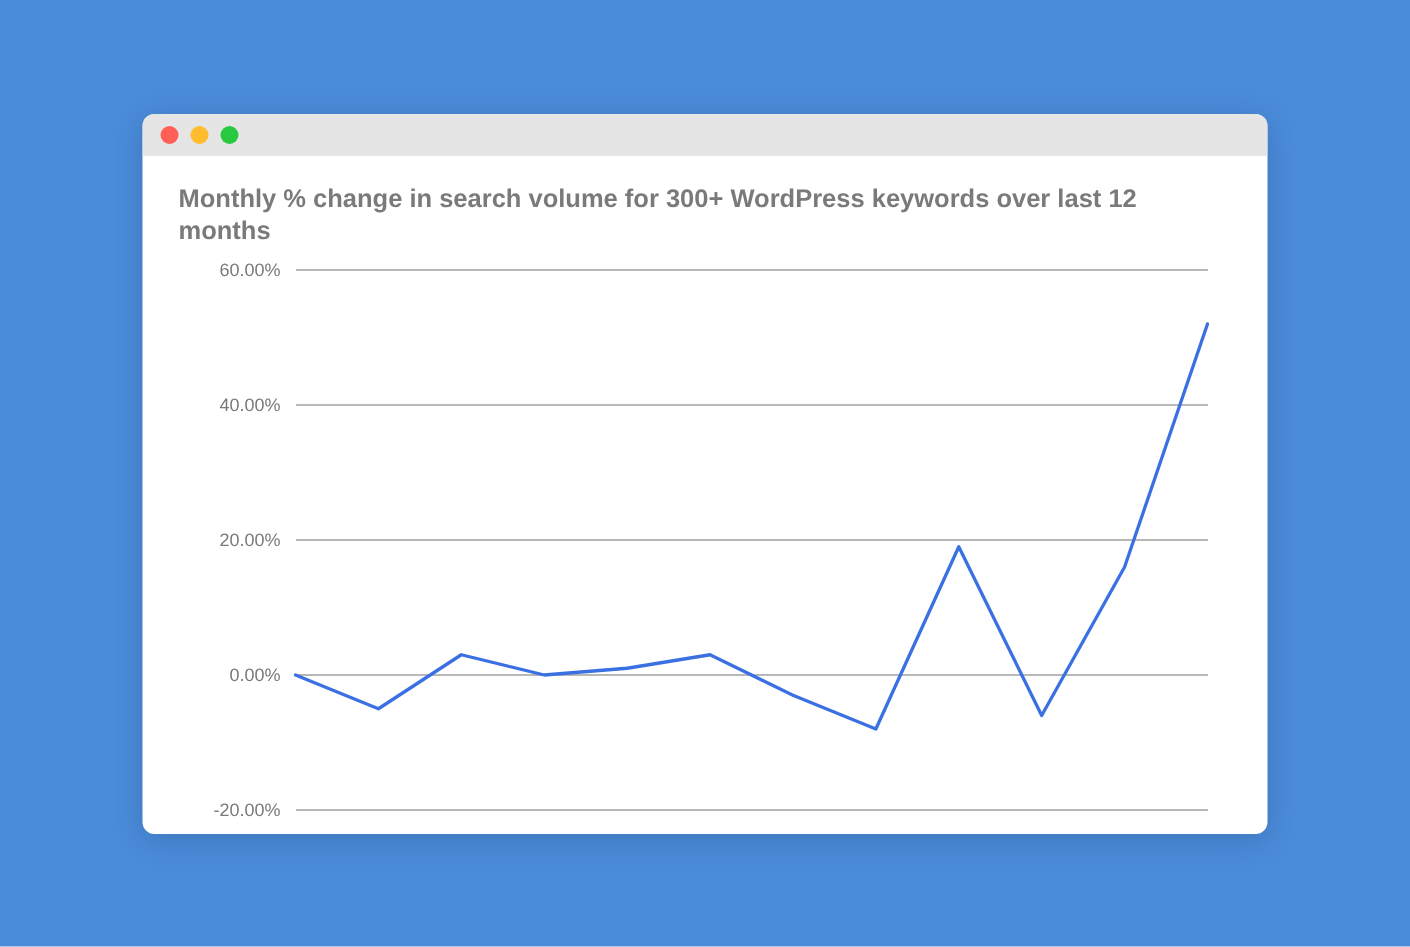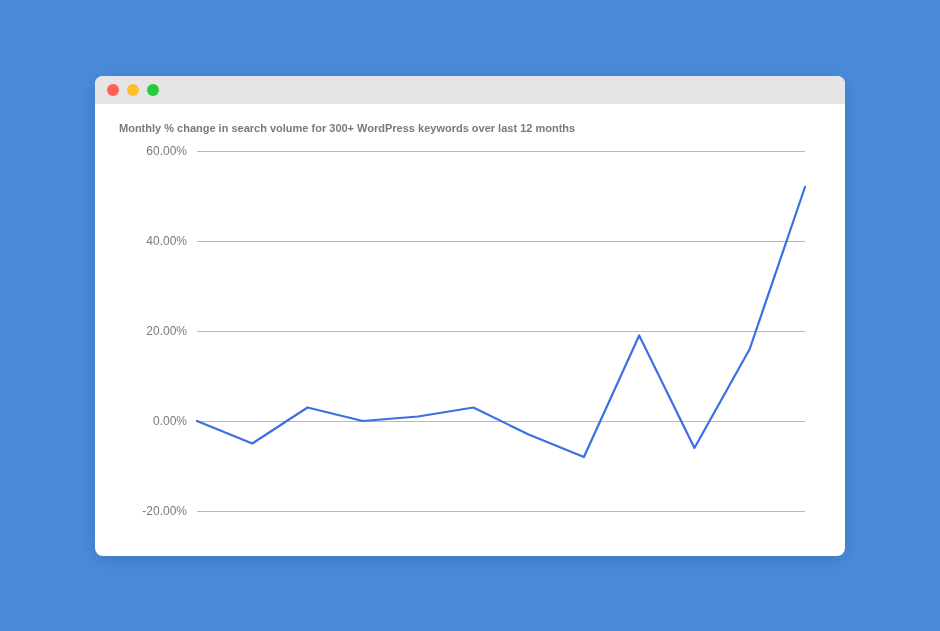--- a/index.html
+++ b/index.html
@@ -39,21 +39,21 @@
   .dot-yellow { background: #FEBC2E; }
   .dot-green  { background: #28C840; }
   .content {
     padding: 18px 24px 18px 24px;
     flex: 1;
     display: flex;
     flex-direction: column;
   }
   .chart-title {
     color: #7A7A7A;
-    font-size: 11px;
+    font-size: 17px;
     font-weight: 700;
     line-height: 1.25;
     margin-bottom: 10px;
     max-width: 640px;
   }
   .chart-wrap {
     flex: 1;
     position: relative;
   }
   svg { display: block; }

